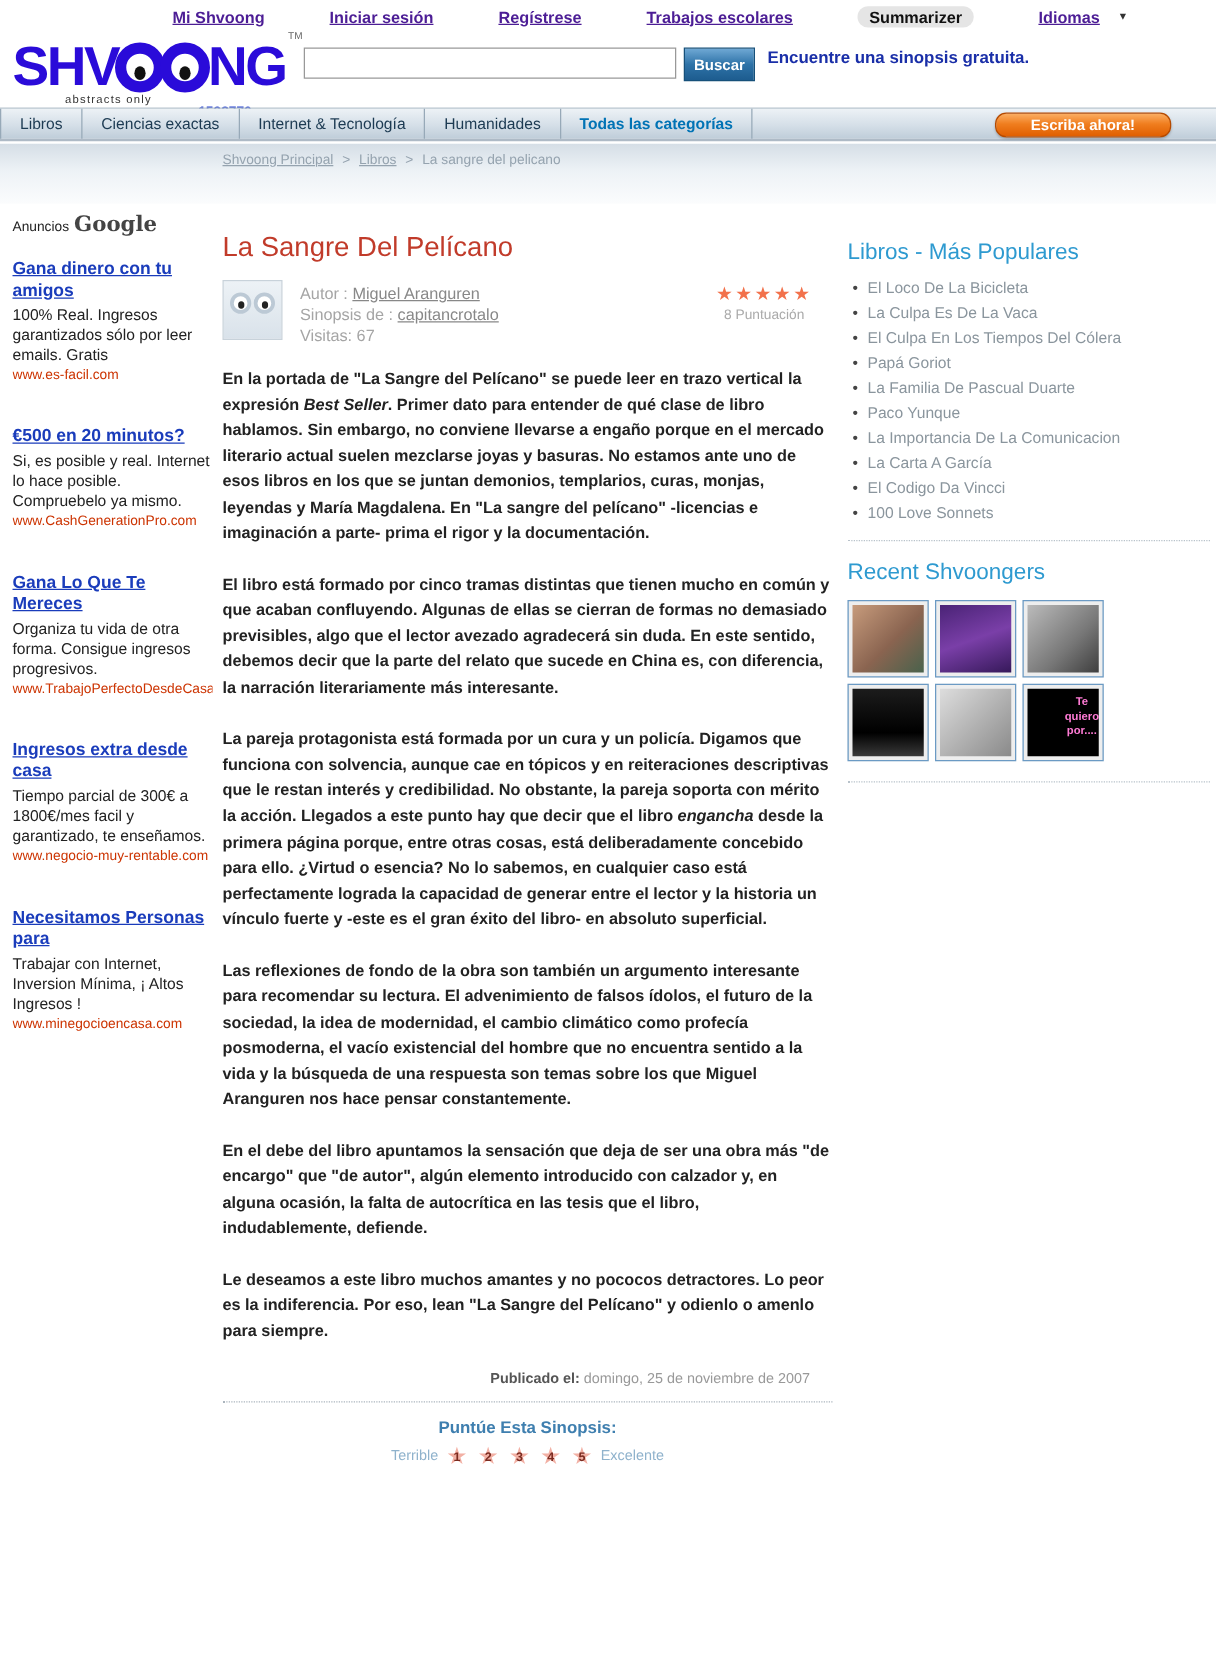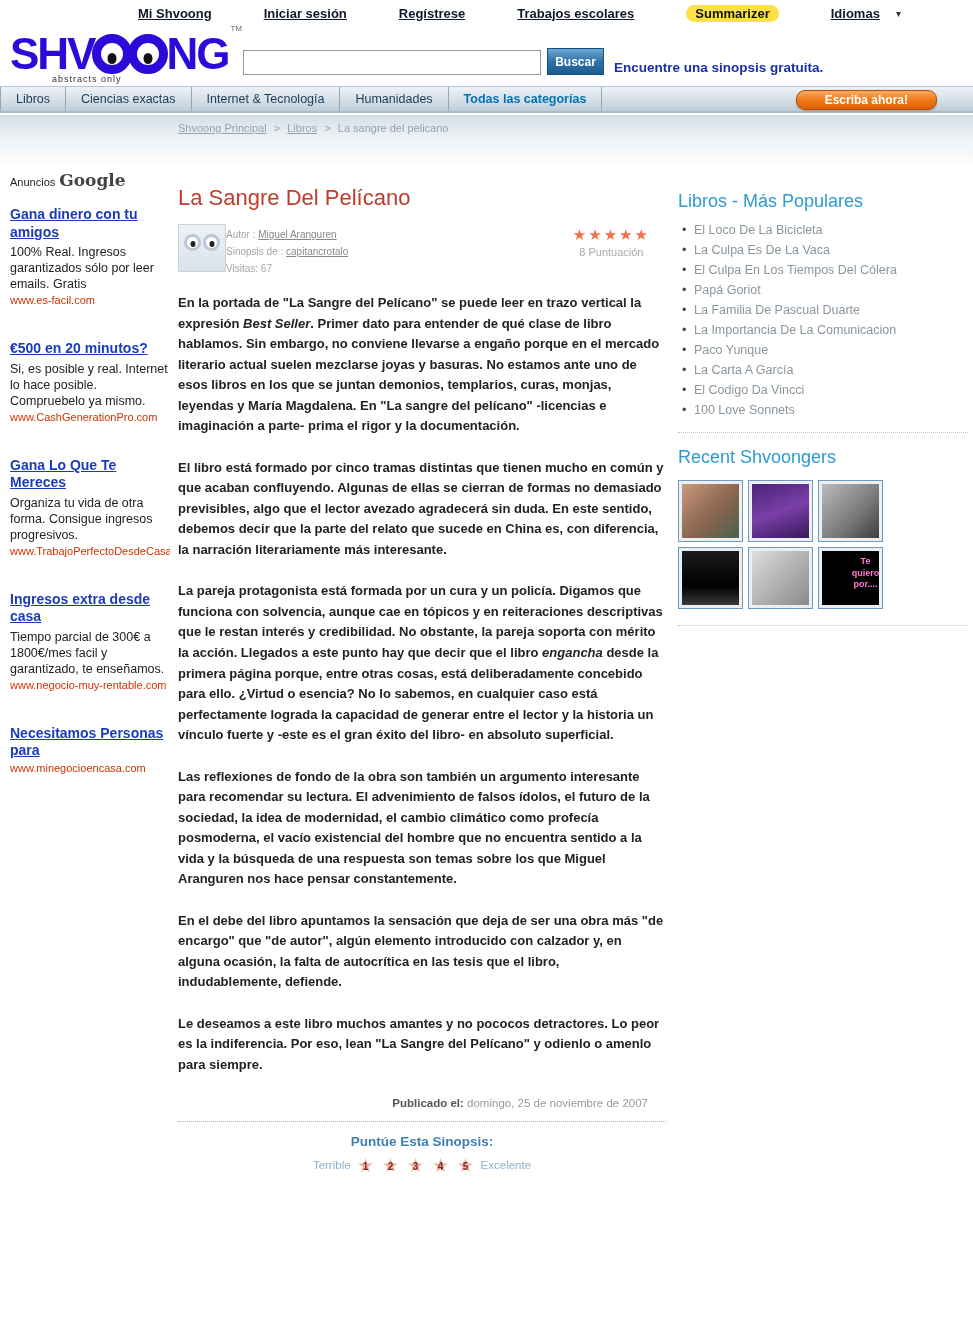--- a/index.html
+++ b/index.html
@@ -2,35 +2,35 @@
 <html><head>
 <meta charset="utf-8">
 <style>
   * { margin:0; padding:0; box-sizing:border-box; }
   body { background:#fff; font-family:"Liberation Sans","DejaVu Sans",sans-serif; }
   .page { position:relative; width:973px; min-height:1323px; margin:0 auto; background:#fff; overflow:hidden; }
 
   
   .topbar { position:absolute; top:0; left:0; width:973px; height:26px;
             display:flex; align-items:center; padding-left:138px; gap:52px; }
-  .toplink { font-size:13px; font-weight:bold; color:#0f172a; text-decoration:underline; cursor:pointer; white-space:nowrap; }
-  .toplink.summarizer { background:#fde047; color:#111; text-decoration:none; padding:1px 9px; border-radius:9px; }
+  .toplink { font-size:13px; font-weight:bold; color:#4c1d95; text-decoration:underline; cursor:pointer; white-space:nowrap; }
+  .toplink.summarizer { background:#e5e5e5; color:#111; text-decoration:none; padding:1px 9px; border-radius:9px; }
   .idiomas-wrap { display:flex; align-items:center; gap:16px; }
   .caret { font-size:10px; color:#333; }
 
   
   .header { position:absolute; top:26px; left:0; width:973px; height:60px; }
   .logo { position:absolute; left:10px; top:2px; display:flex; align-items:center; cursor:pointer; }
   .logo-txt { font-size:44px; font-weight:bold; letter-spacing:-2px; color:#2A0BD9; line-height:52px; }
   .eye { width:40px; height:40px; border-radius:50%; background:#fff; border:9px solid #2A0BD9; position:relative; display:inline-block; margin:0 -2px; }
   .eye::after { content:''; position:absolute; width:9px; height:11px; background:#111; border-radius:50%; bottom:1px; left:50%; transform:translateX(-50%); }
   .logo-tm { font-size:8px; color:#666; vertical-align:top; position:relative; top:-26px; left:2px; }
   .logo-tagline { position:absolute; left:52px; top:48px; font-size:9px; color:#333; letter-spacing:1px; }
   .logo-counter { position:absolute; left:110px; top:58px; width:140px; text-align:center; font-size:11px; font-weight:bold; color:#2B47D0; }
-  .search-row { position:absolute; left:243px; top:22px; display:flex; align-items:flex-end; }
+  .search-row { position:absolute; left:243px; top:12px; display:flex; align-items:flex-start; }
   .search-input { width:298px; height:25px; border:1px solid #999; font-size:13px; padding:0 4px; }
   .search-btn { margin-left:6px; width:57px; height:27px; background:linear-gradient(180deg,#6FA8D4 0%,#2E73A8 50%,#1D5C8F 100%);
                 border:1px solid #16507A; color:#fff; font-size:12px; font-weight:bold; cursor:pointer; }
   .search-tagline { margin-left:10px; font-size:13.5px; font-weight:bold; color:#1A2FA8; }
 
   
   .tabbar { position:absolute; top:86px; left:0; width:973px; height:27px;
             background:linear-gradient(180deg,#EDF2F6 0%,#D5DFE8 55%,#BFCDD9 100%);
             border-top:1px solid #B7C3CE; border-bottom:2px solid #AEBAC6; display:flex; }
   .tab { padding:0 15px; line-height:25px; font-size:12.5px; color:#1C3A52; border-right:1px solid #97A9B8; cursor:pointer; white-space:nowrap; }
@@ -59,21 +59,21 @@
   .ad-url { margin-top:2px; font-size:11px; color:#CC3300; white-space:nowrap; overflow:hidden; cursor:pointer; }
 
   
   .main-col { position:absolute; left:178px; top:165px; width:488px; }
   .article-title { margin-top:20px; font-size:22px; color:#C13B2A; font-weight:normal; }
   .meta-row { display:flex; margin-top:13px; }
   .avatar { width:48px; height:48px; background:linear-gradient(180deg,#EDF2F6,#D9E2EA); border:1px solid #C8D2DA; position:relative; flex:0 0 auto; }
   .avatar .a-eye { position:absolute; top:9px; width:17px; height:17px; border-radius:50%; background:#fff; border:3px solid #BCC9D5; }
   .avatar .a-eye.l { left:5px; } .avatar .a-eye.r { right:5px; }
   .avatar .a-eye::after { content:''; position:absolute; width:5px; height:6px; background:#222; border-radius:50%; bottom:1px; left:50%; transform:translateX(-50%); }
-  .meta-text { font-size:10px; color:#A5A5A5; line-height:17px; padding-top:2px; }
+  .meta-text { margin-left:14px; font-size:13px; color:#A5A5A5; line-height:17px; padding-top:2px; }
   .meta-link { color:#888; text-decoration:underline; cursor:pointer; }
   .meta-rating { margin-left:auto; text-align:center; padding-top:2px; padding-right:16px; }
   .stars { font-size:15px; letter-spacing:2px; color:#F2714B; }
   .rating-caption { margin-top:2px; font-size:11px; color:#AAA; }
   .article-body { margin-top:16px; }
   .article-body p { font-size:13px; font-weight:bold; color:#222; line-height:1.58; margin-bottom:21px; }
   .article-body p .it { font-style:italic;margin-top:36px; }
   .published { text-align:right; font-size:11.5px; color:#999; padding-right:18px; }
   .published b { color:#555; }
   .dotted-hr { border:none; border-top:1px dotted #AAB4BD; margin:12px 0 12px; }
@@ -177,20 +177,21 @@
       <div class="ad-body">Organiza tu vida de otra forma. Consigue ingresos progresivos.</div>
       <div class="ad-url">www.TrabajoPerfectoDesdeCasa.c</div>
     </div>
     <div class="ad">
       <div class="ad-title">Ingresos extra desde casa</div>
       <div class="ad-body">Tiempo parcial de 300€ a 1800€/mes facil y garantizado, te enseñamos.</div>
       <div class="ad-url">www.negocio-muy-rentable.com</div>
     </div>
     <div class="ad">
       <div class="ad-title">Necesitamos Personas para</div>
+      <div class="ad-body">Trabajar con Internet, Inversion Mínima, ¡ Altos Ingresos !</div>
       <div class="ad-url">www.minegocioencasa.com</div>
     </div>
   </div>
 
   <div class="main-col">
     <h1 class="article-title">La Sangre Del Pelícano</h1>
 
     <div class="meta-row">
       <div class="avatar">
         <span class="a-eye l"></span>
@@ -261,22 +262,22 @@
 
   <div class="right-col">
     <div class="popular">
       <h2 class="r-heading">Libros - Más Populares</h2>
       <ul>
         <li>El Loco De La Bicicleta</li>
         <li>La Culpa Es De La Vaca</li>
         <li>El Culpa En Los Tiempos Del Cólera</li>
         <li>Papá Goriot</li>
         <li>La Familia De Pascual Duarte</li>
+        <li>Paco Yunque</li>
         <li>La Importancia De La Comunicacion</li>
-        <li>Paco Yunque</li>
         <li>La Carta A García</li>
         <li>El Codigo Da Vincci</li>
         <li>100 Love Sonnets</li>
       </ul>
     </div>
 
     <div class="recent">
       <h2 class="r-heading">Recent Shvoongers</h2>
       <div class="avatar-grid">
         <div class="shv-avatar">

